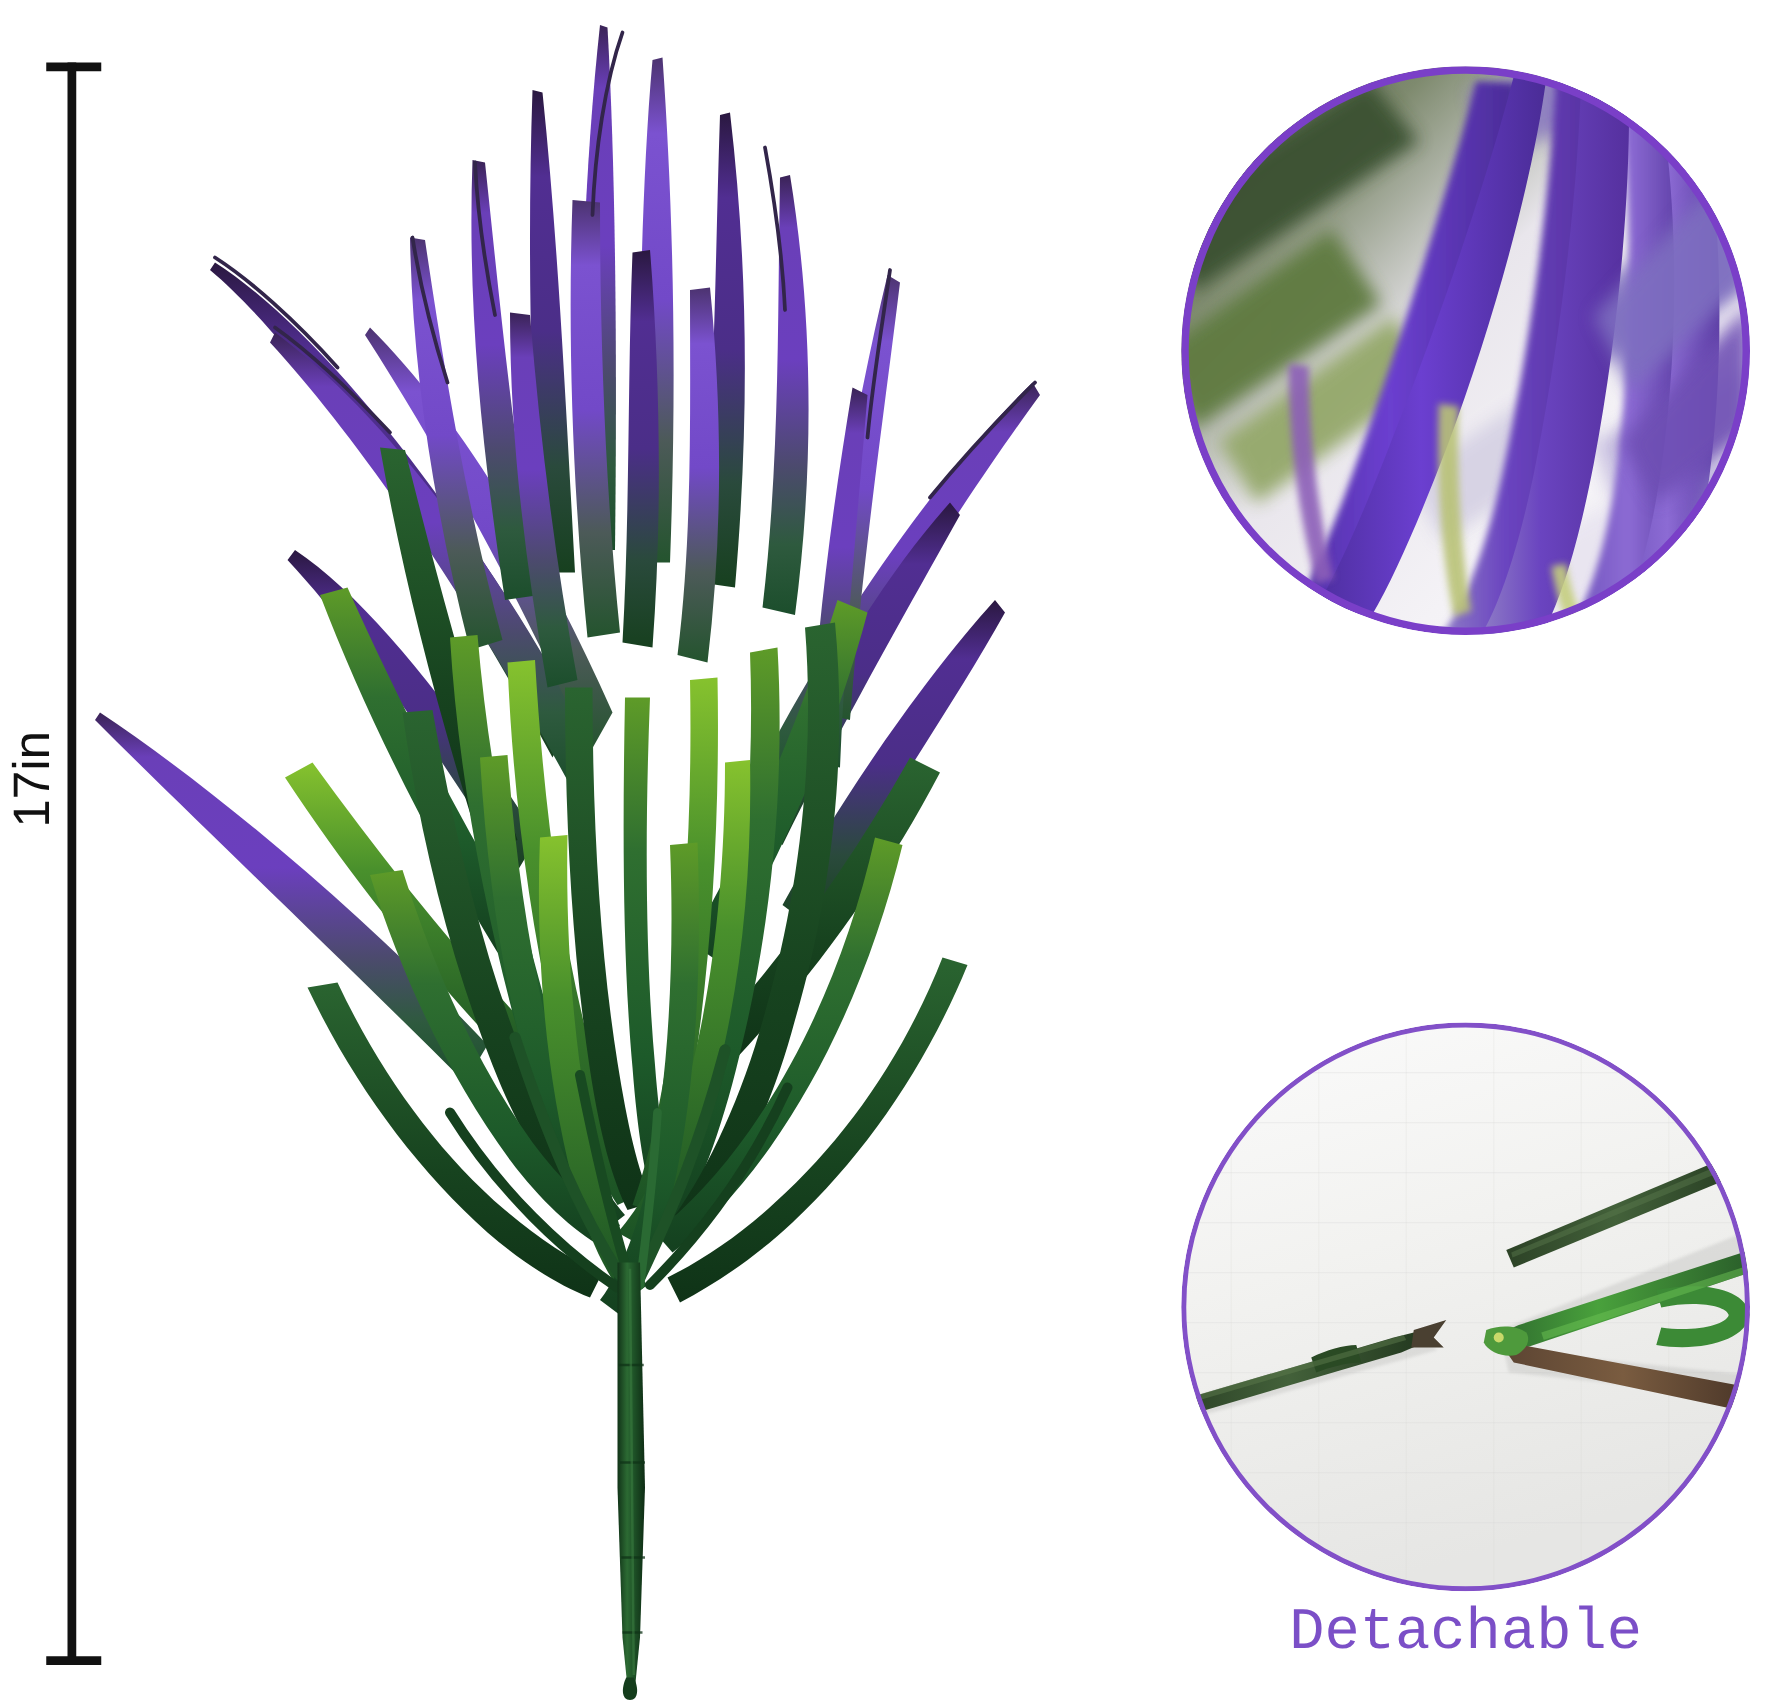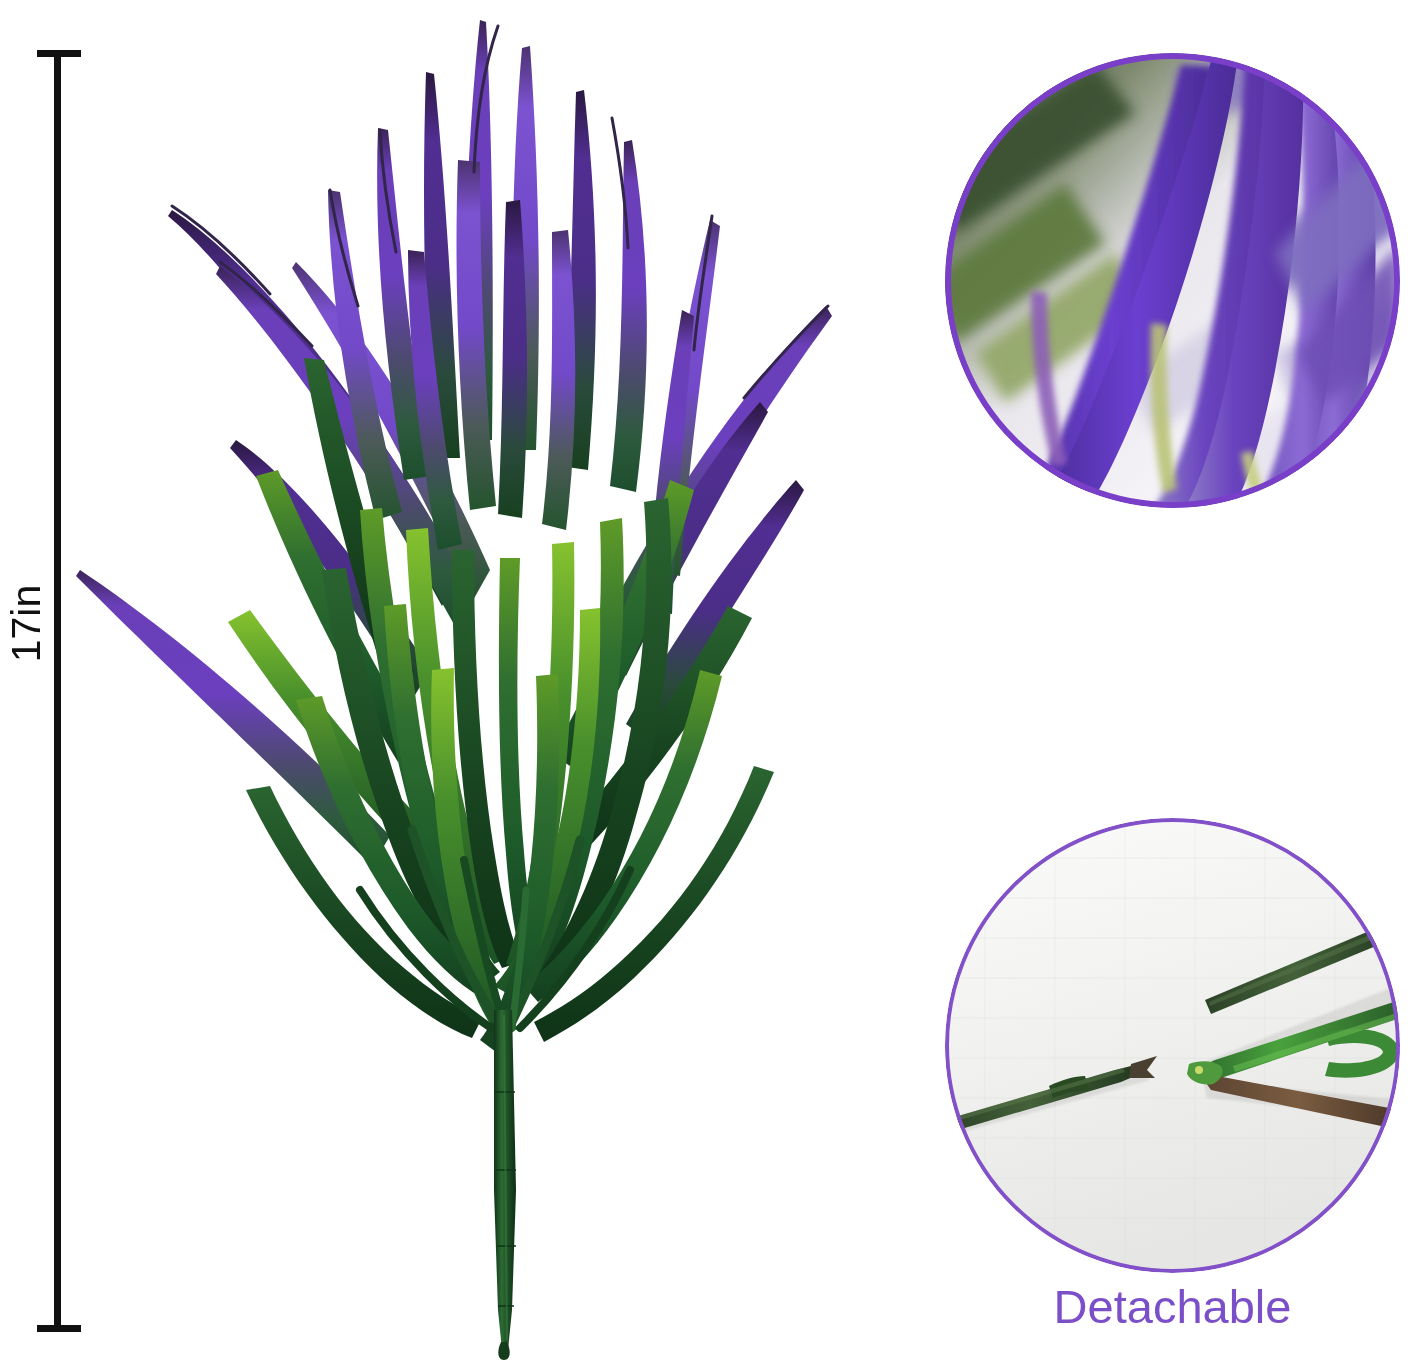--- a/index.html
+++ b/index.html
@@ -49,21 +49,21 @@
   #circle-bot{left:945px;top:818px;width:455px;height:455px;}
   #circle-bot .ring{border:4px solid #8250C8;}
 
   .circle svg{display:block;width:100%;height:100%;}
 
   .caption{
     position:absolute;left:945px;top:1283px;width:455px;
     text-align:center;
     font-size:47px;line-height:1;
     color:#7B4FC7;
-    font-family:Liberation Sans, sans-serif;
+    font-family:Liberation Mono, monospace;
     white-space:nowrap;
   }
 </style>
 </head>
 <body>
 
 <div class="stage">
 
   <div class="ruler">
     <div class="cap top"></div>

